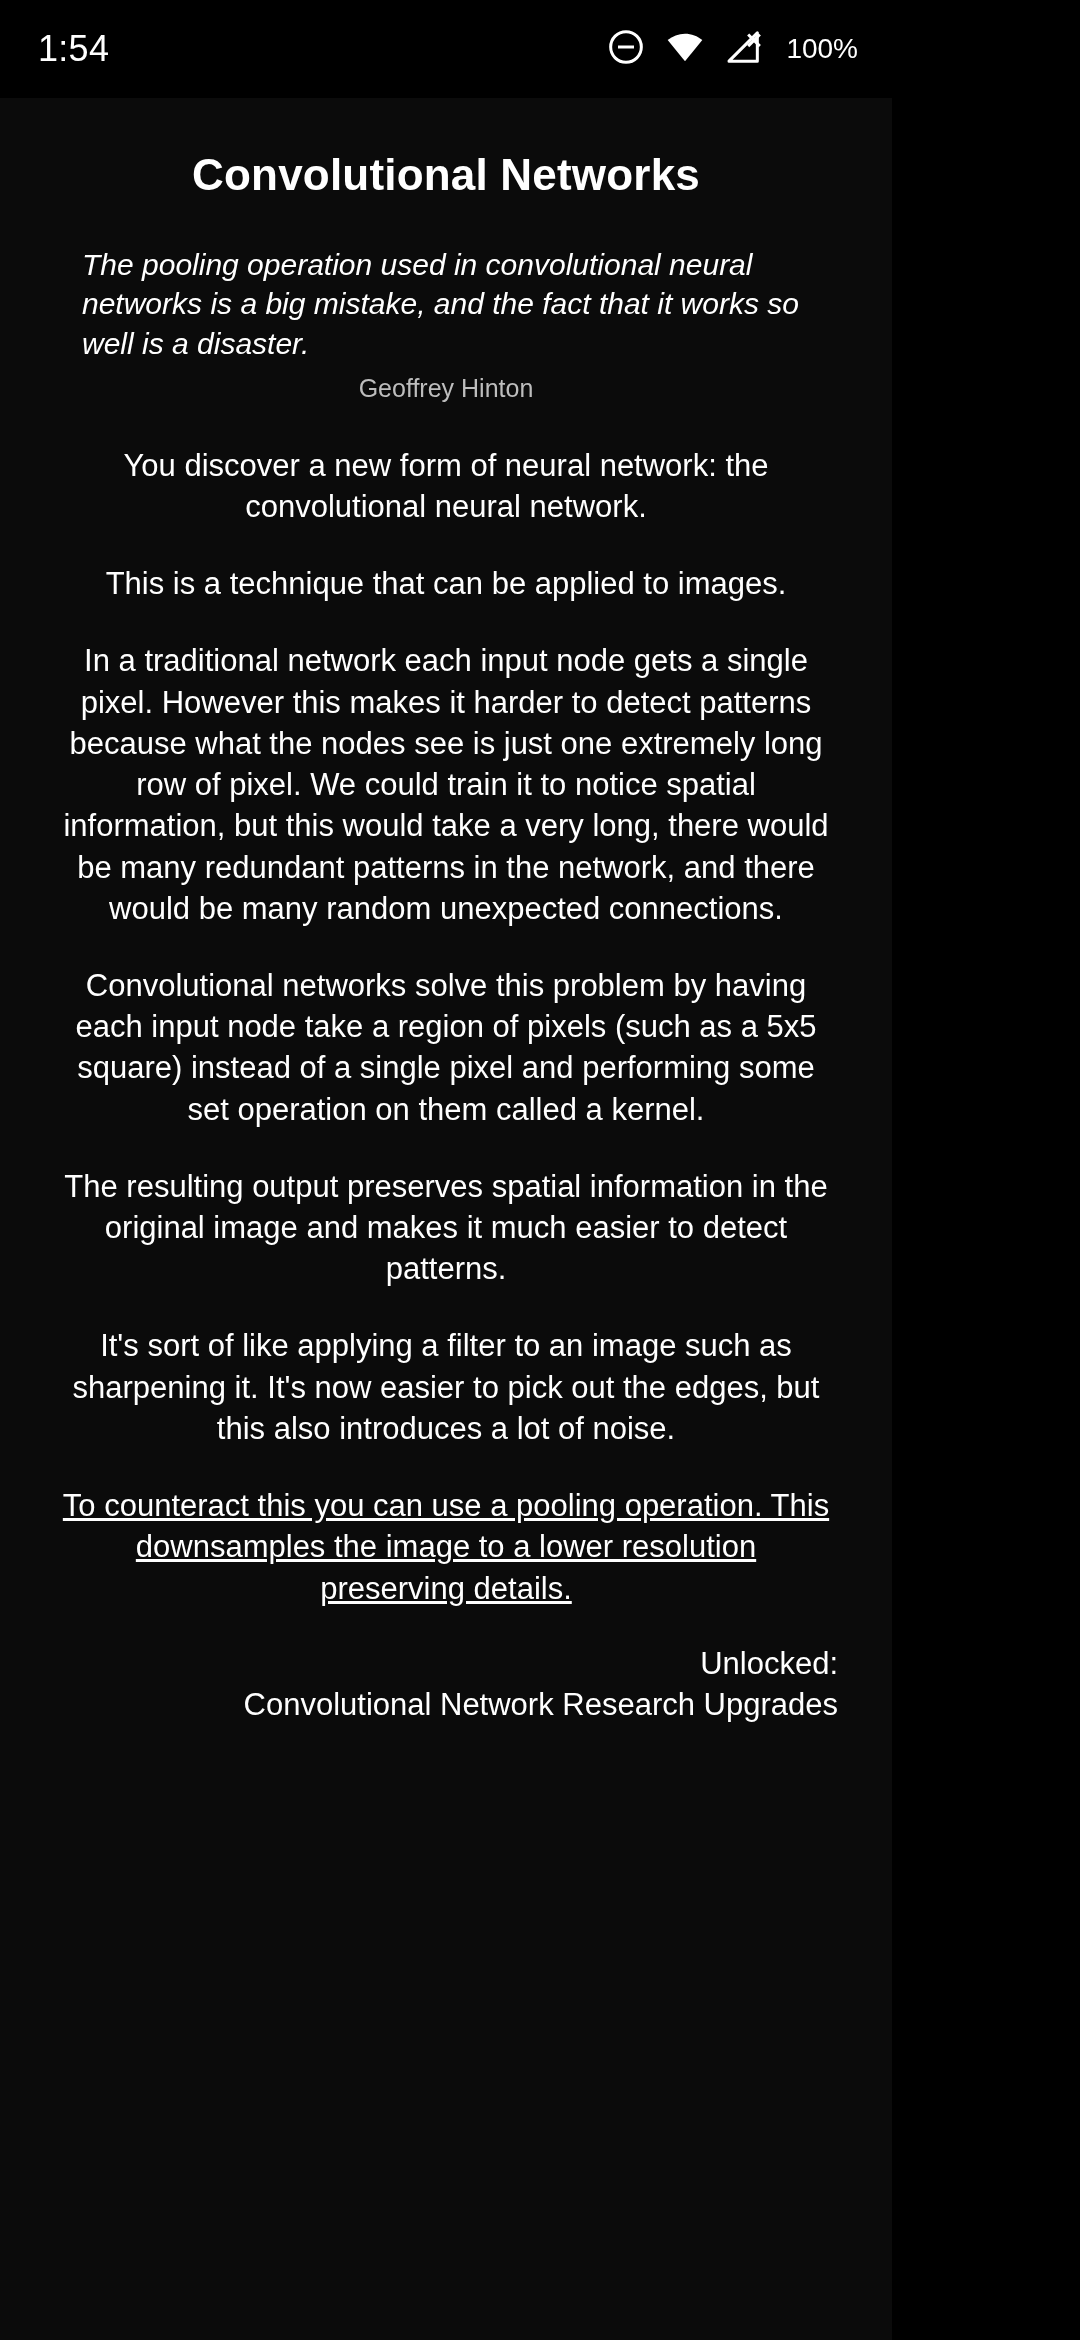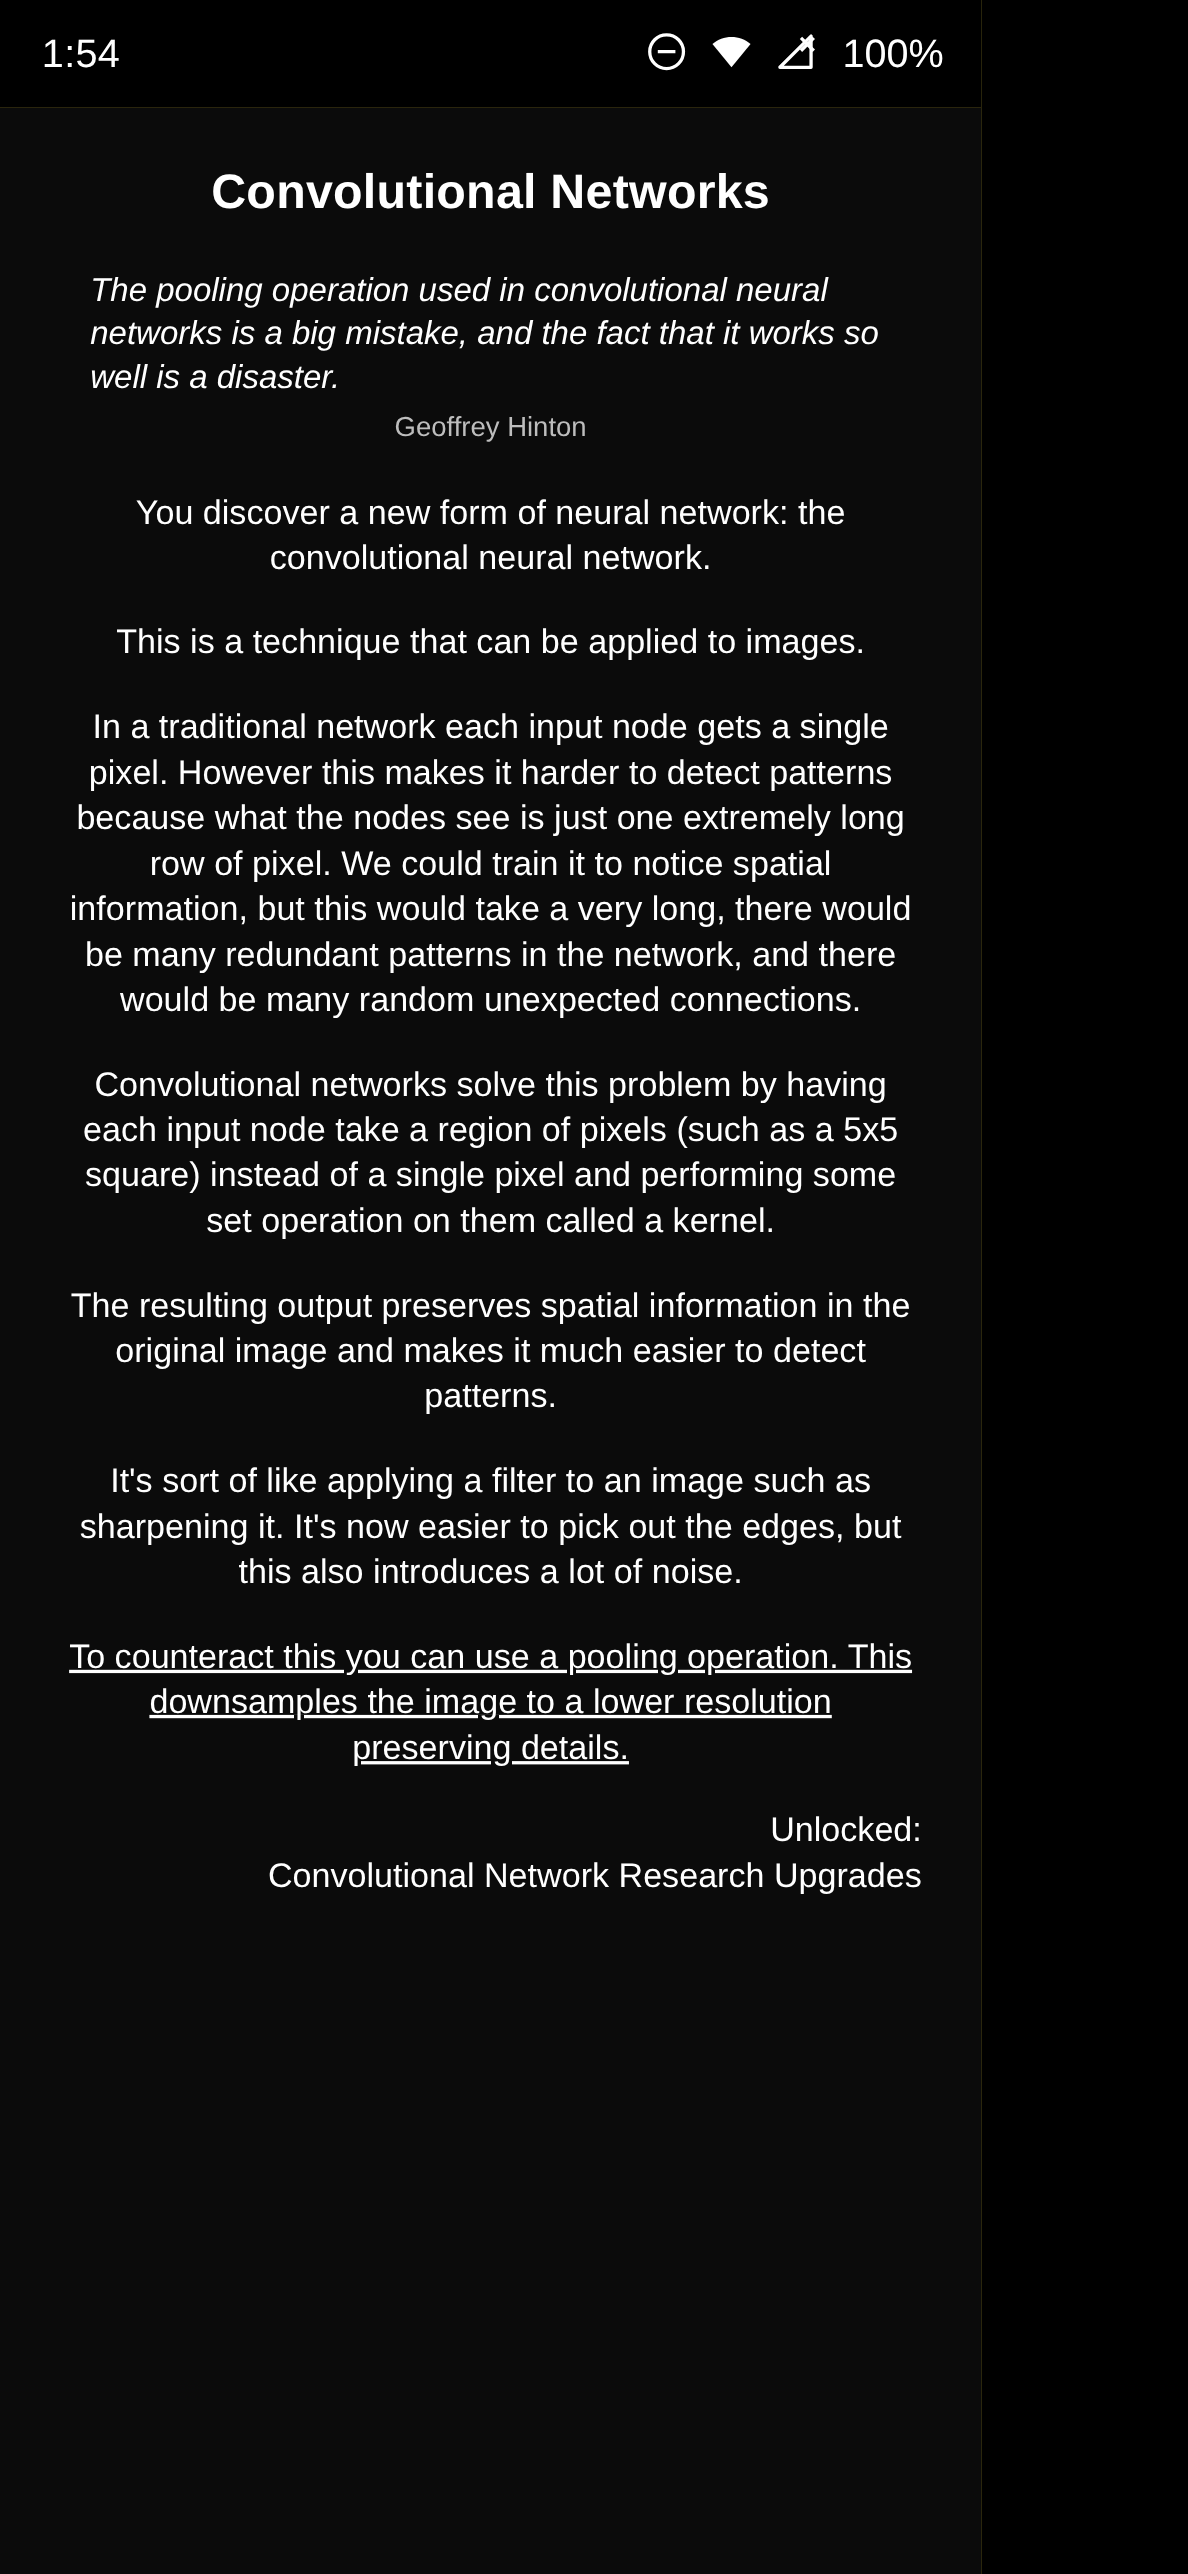--- a/index.html
+++ b/index.html
@@ -7,21 +7,21 @@
     width: 1080px;
     height: 2340px;
     background: #000000;
     font-family: "Liberation Sans", sans-serif;
     overflow: hidden;
   }
   .phone {
     position: relative;
     width: 892px;
     height: 2340px;
-    background: #fde047;
+    background: #22c55e;
     display: flex;
     flex-direction: column;
   }
 
   
   .status-bar {
     height: 98px;
     flex: 0 0 98px;
     background: #000000;
     display: flex;
@@ -36,21 +36,21 @@
     font-weight: 400;
     color: #ffffff;
   }
   .status-right {
     display: flex;
     align-items: center;
     gap: 18px;
   }
   .status-icon { display: block; }
   .battery-text {
-    font-size: 36px;
+    font-size: 28px;
     font-weight: 400;
     color: #ffffff;
     margin-left: 4px;
   }
 
   
   .content {
     flex: 1 1 auto;
     background: #0b0b0b;
     padding: 52px 54px 18px 54px;

